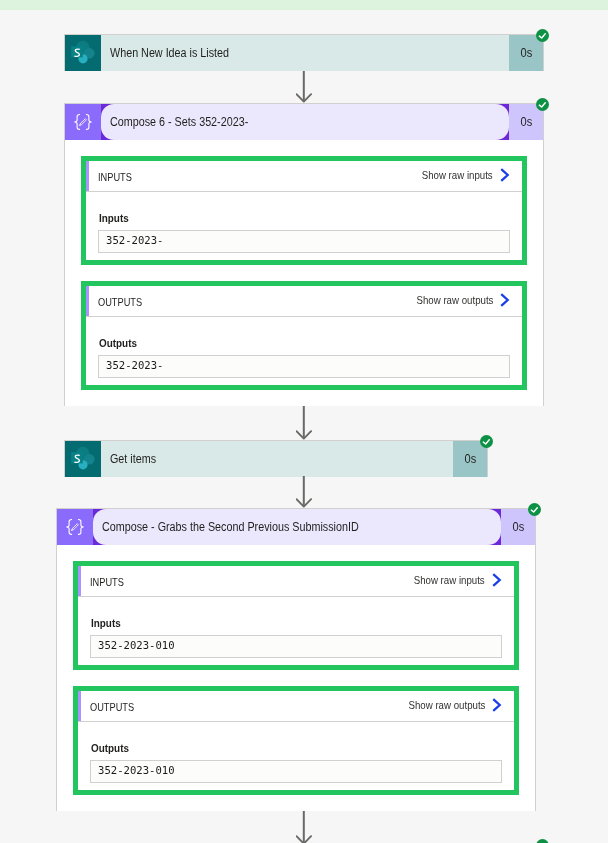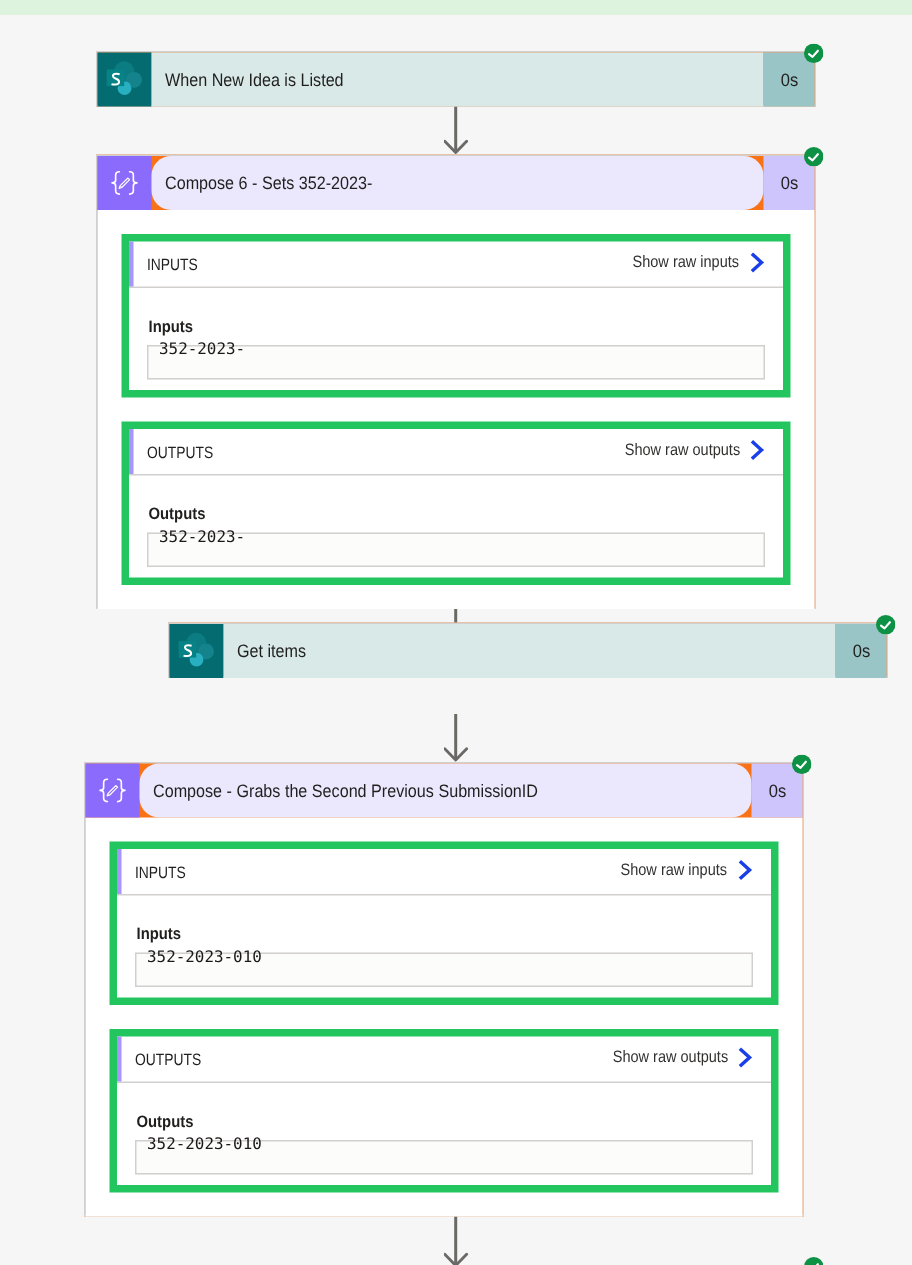--- a/index.html
+++ b/index.html
@@ -2,21 +2,21 @@
 <html><head>
 <meta charset="utf-8">
 <style>
   html,body{margin:0;padding:0;}
   body{width:608px;height:843px;background:#f6f6f6;
        font-family:"Liberation Sans",sans-serif;overflow:hidden;}
   .topband{position:absolute;left:0;top:0;width:608px;height:10px;background:#ddf3dd;z-index:5;}
   .canvas{position:absolute;left:0;top:0;width:608px;height:843px;background:#f6f6f6;}
 
   
-  .node{position:absolute;box-sizing:border-box;border:1px solid #d2d0ce;background:#f97316;}
+  .node{position:absolute;box-sizing:border-box;border:1px solid #d2d0ce;background:#6d28d9;}
   .node-head{position:relative;display:flex;align-items:stretch;height:36px;box-sizing:border-box;}
   .node-icon{width:36px;height:36px;flex:0 0 36px;display:flex;align-items:center;justify-content:center;}
   .node-title{flex:1 1 auto;display:flex;align-items:center;padding-left:9px;
               font-size:12px;color:#201f1e;overflow:hidden;white-space:nowrap;}
   .node-title > span{display:block;transform:scaleX(.897);transform-origin:left center;}
   .node-dur{width:34px;flex:0 0 34px;display:flex;align-items:center;justify-content:center;
             font-size:12px;color:#201f1e;}
   .node-dur > span{display:block;transform:scaleX(.92);}
   .node.sp .node-icon{background:#046c70;}
   .node.sp .node-title{background:#d8e9e8;}
@@ -40,21 +40,21 @@
   .panel-link{margin-left:auto;display:flex;align-items:center;gap:6px;padding-right:11px;
               font-size:11px;color:#323130;cursor:pointer;}
   .panel-link > span{display:block;transform:scaleX(.88);transform-origin:right center;white-space:nowrap;
                      margin-top:-2px;}
   .panel-link .chev{display:block;flex:0 0 auto;margin-top:-2px;}
   .panel-body{padding:20px 12px 0 12px;}
   .field-label{font-size:11px;font-weight:bold;color:#201f1e;height:12px;line-height:12px;margin-bottom:6px;
                padding-left:1px;}
   .field-label > span{display:block;transform:scaleX(.9);transform-origin:left center;}
   .field-box{border:1px solid #d2d0ce;background:#fcfcfb;box-sizing:border-box;height:23px;
-             display:flex;align-items:flex-start;padding-left:8px;
+             display:flex;align-items:center;padding-left:8px;
              font-family:"DejaVu Sans Mono",monospace;font-size:10.6px;color:#1b1a19;
              letter-spacing:0;line-height:1;}
   .field-box > span{display:block;margin-top:-3px;margin-left:-1px;}
 
   
   .arrow{position:absolute;}
 </style>
 </head>
 <body>
 
@@ -186,21 +186,21 @@
         </div>
       </div>
     </div>
   </div>
 
   <svg class="arrow" style="left:296px;top:406px;" width="17" height="34" viewBox="0 0 17 34">
     <path d="M7.8 0 L7.8 31.5" stroke="#6b6966" stroke-width="2" fill="none"></path>
     <path d="M0.5 25.2 L7.8 32.6 L15.1 25.2" stroke="#6b6966" stroke-width="1.9" fill="none" stroke-linecap="round" stroke-linejoin="round"></path>
   </svg>
 
-  <div class="node sp" style="left:64px;top:415px;width:480px;height:37px;margin-left:48px;">
+  <div class="node sp" style="left:64px;top:440px;width:424px;height:37px;">
     <div class="node-head">
       <div class="node-icon">
         <svg width="26" height="26">
             <use href="#ic-sharepoint"></use>
           </svg>
       </div>
       <div class="node-title">
           <span>Get items</span>
         </div>
       <div class="node-dur">

